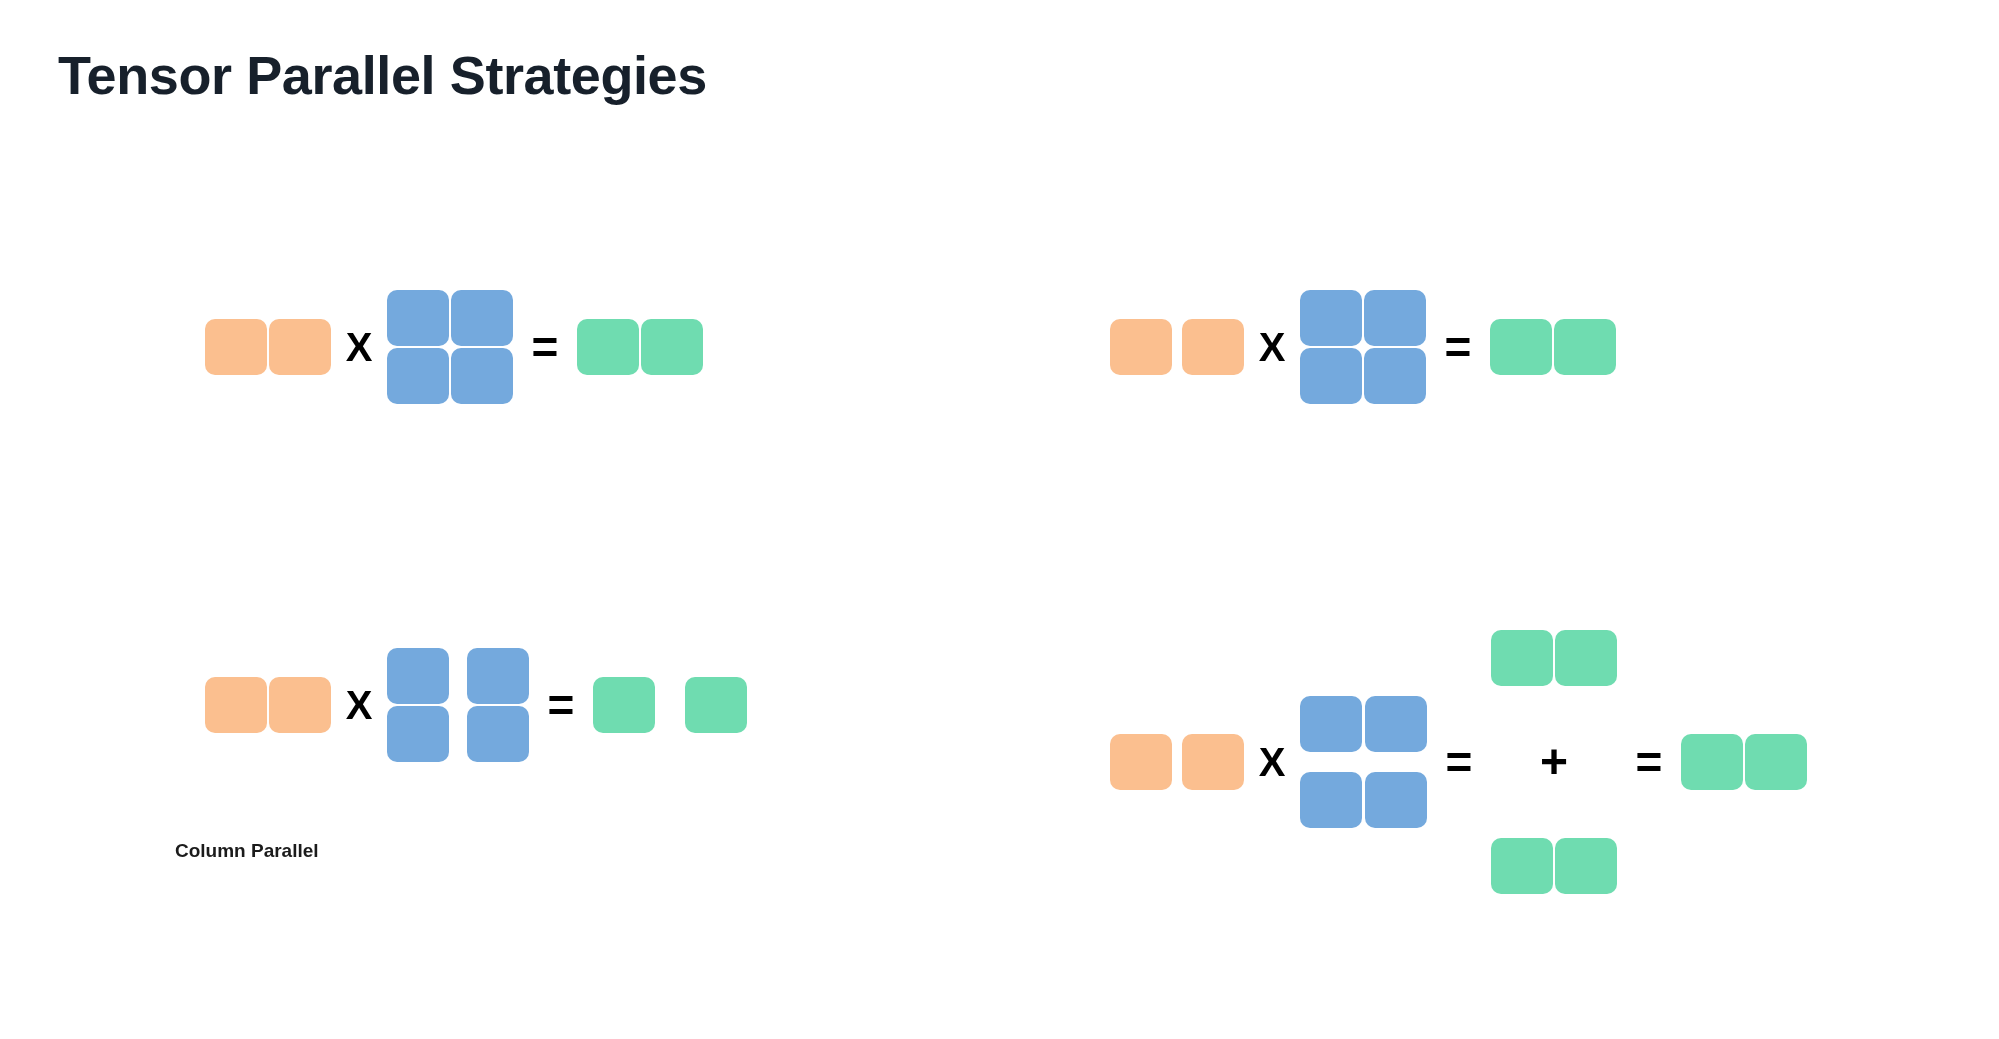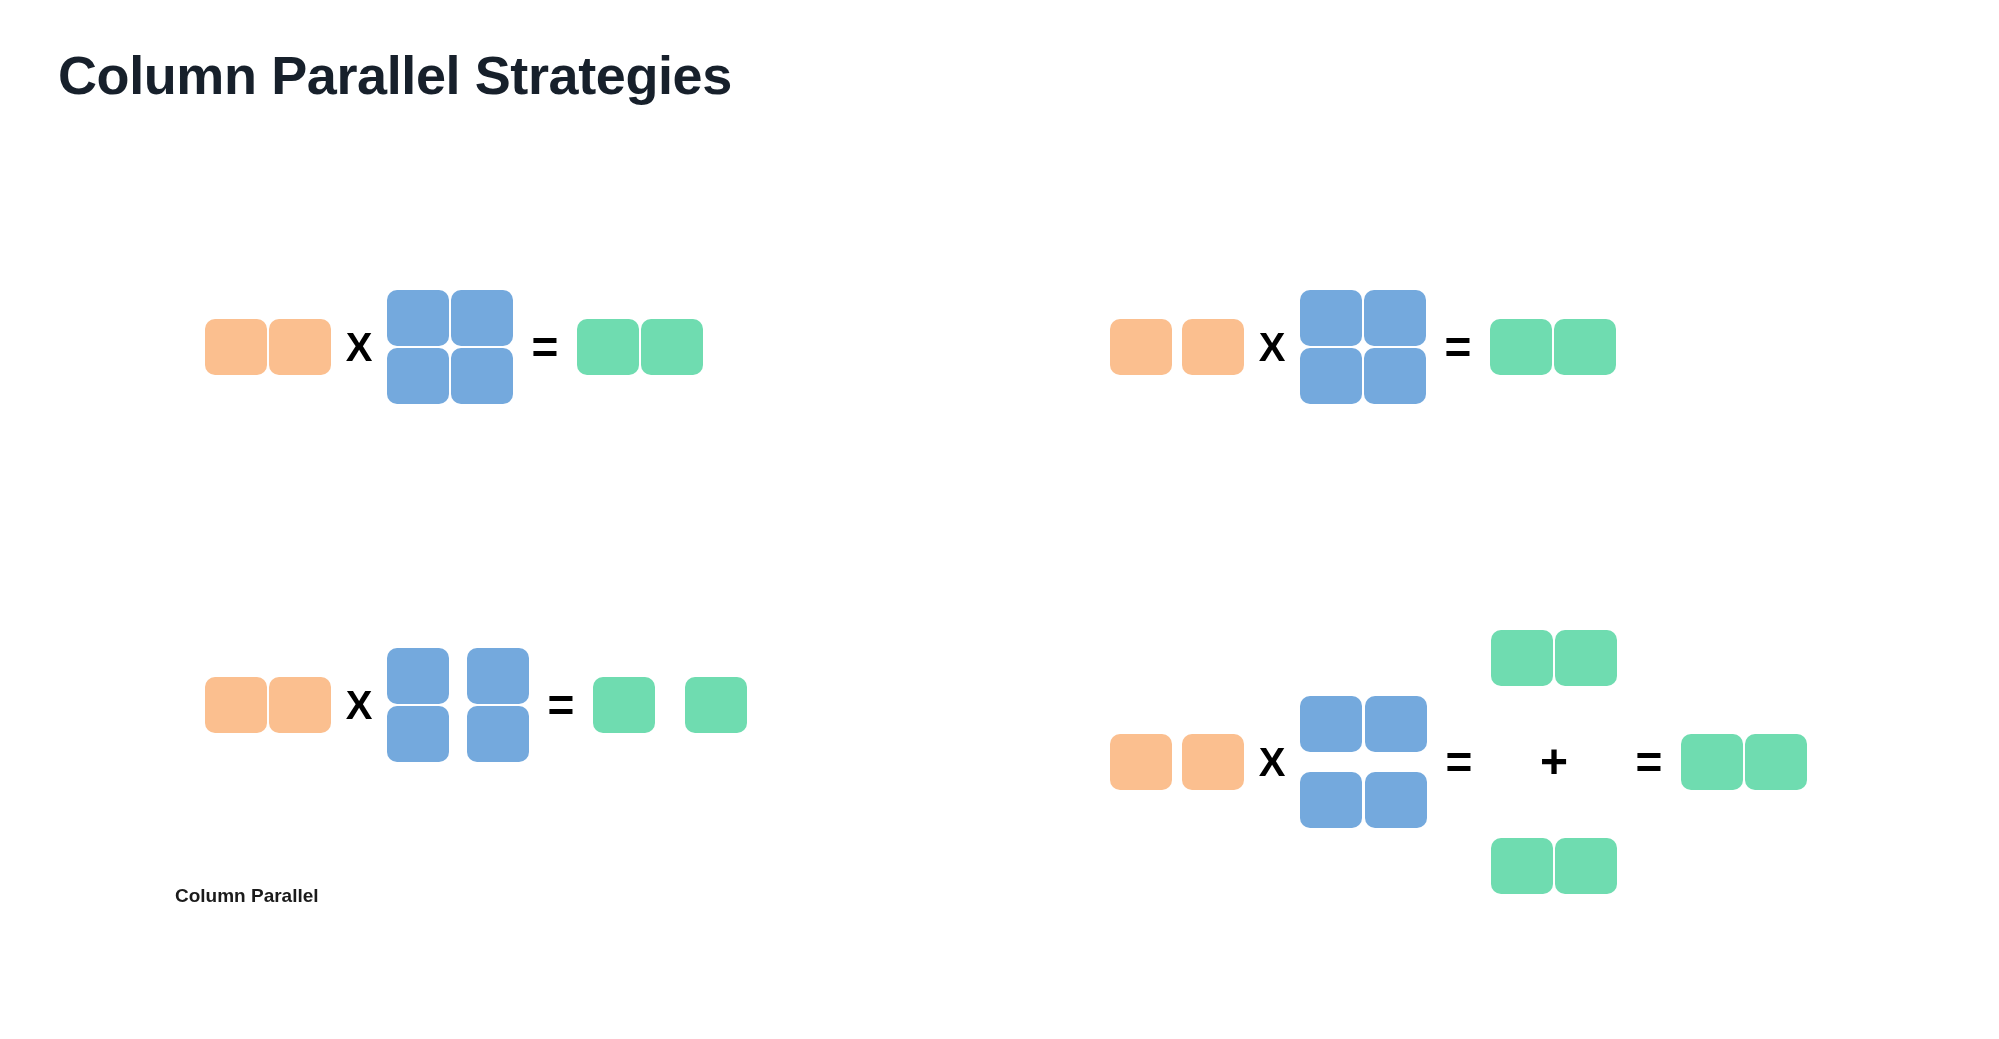--- a/index.html
+++ b/index.html
@@ -105,26 +105,26 @@
   }
 
   
   .caption {
     position: absolute;
     font-size: 19px;
     font-weight: bold;
     color: #1b1b1b;
     white-space: nowrap;
   }
-  #caption-column-parallel { left: 175px; top: 885px; }
+  #caption-column-parallel { left: 175px; top: 840px; }
 </style>
 </head>
 <body style="background: rgb(255, 255, 255);">
 
-<div id="page-title" style="color: rgb(23, 32, 43);">Column Parallel Strategies</div>
+<div id="page-title" style="color: rgb(23, 32, 43);">Tensor Parallel Strategies</div>
 
 <div class="panel" id="panel-column-parallel">
 
   <div class="equation" id="eq-col-top">
 
     <div class="matrix vec gap-tight">
       <div class="cell orange" style="background: rgb(251, 191, 143);"></div>
       <div class="cell orange" style="background: rgb(251, 191, 143);"></div>
     </div>
 

